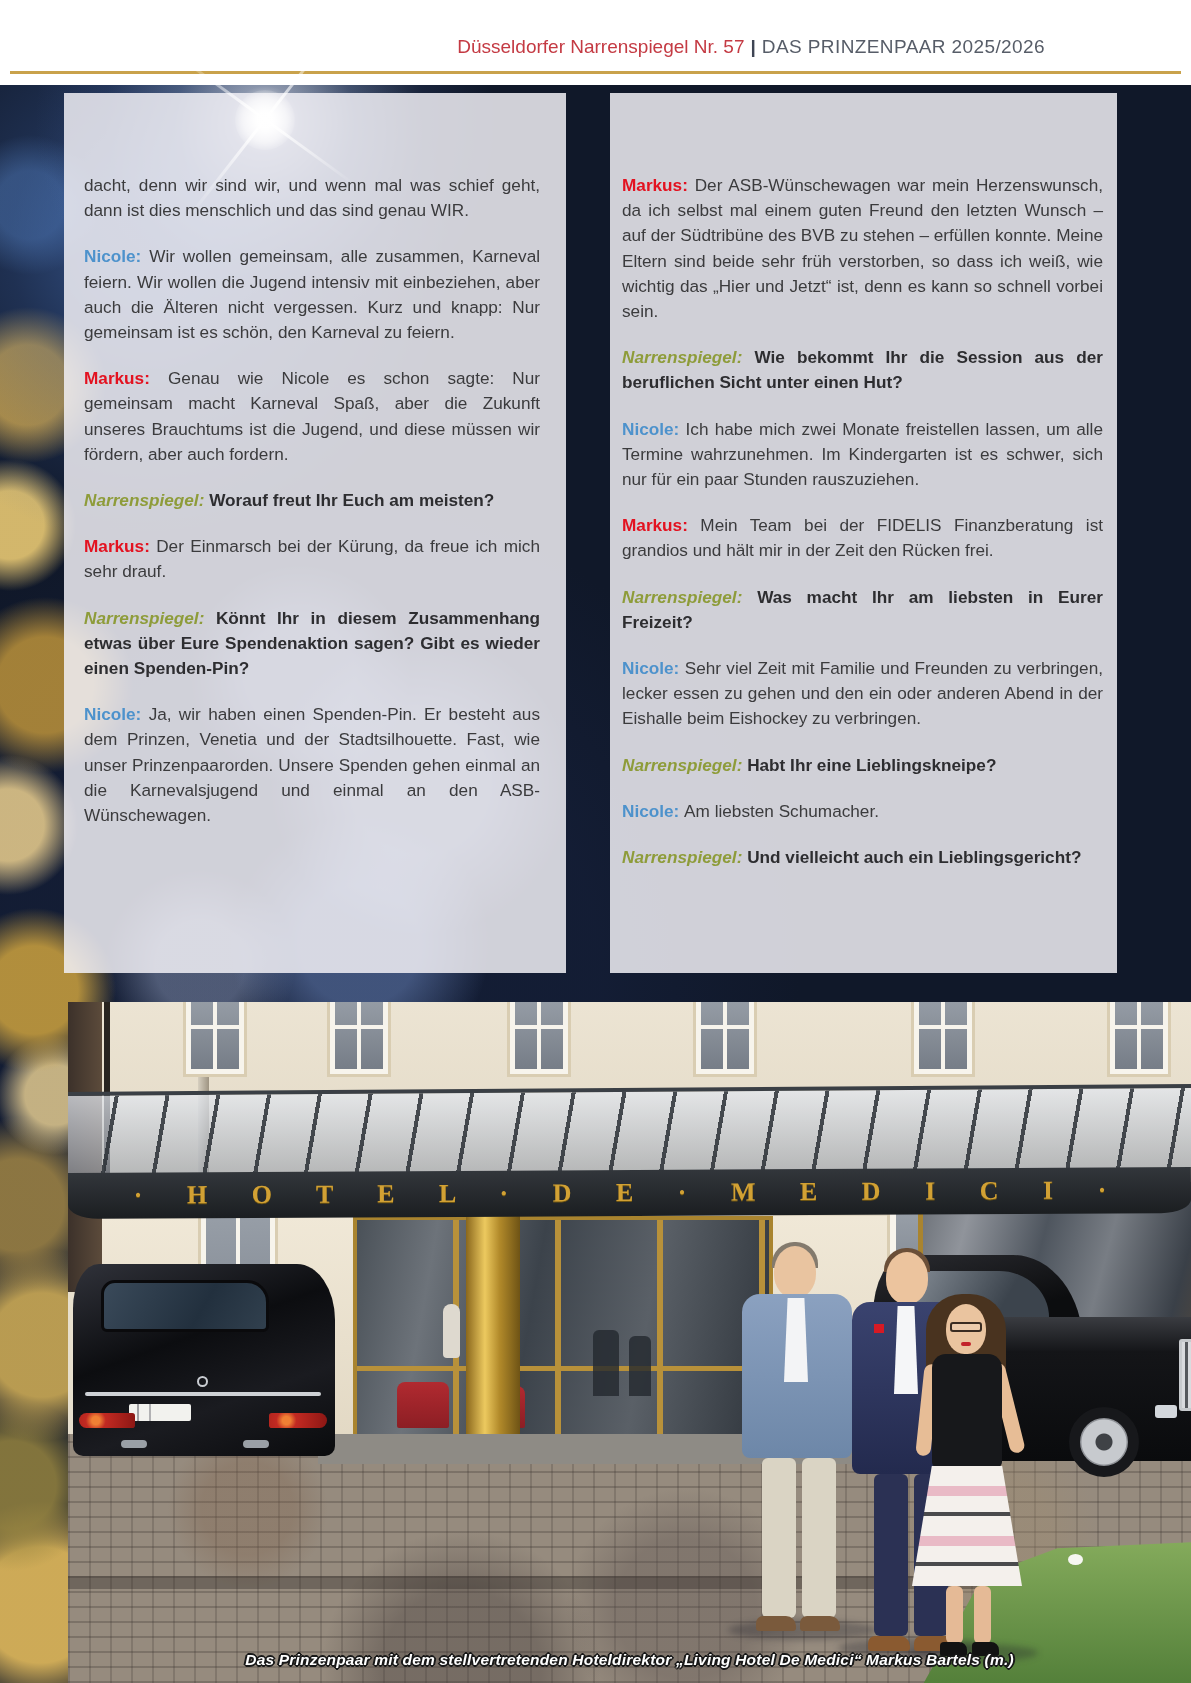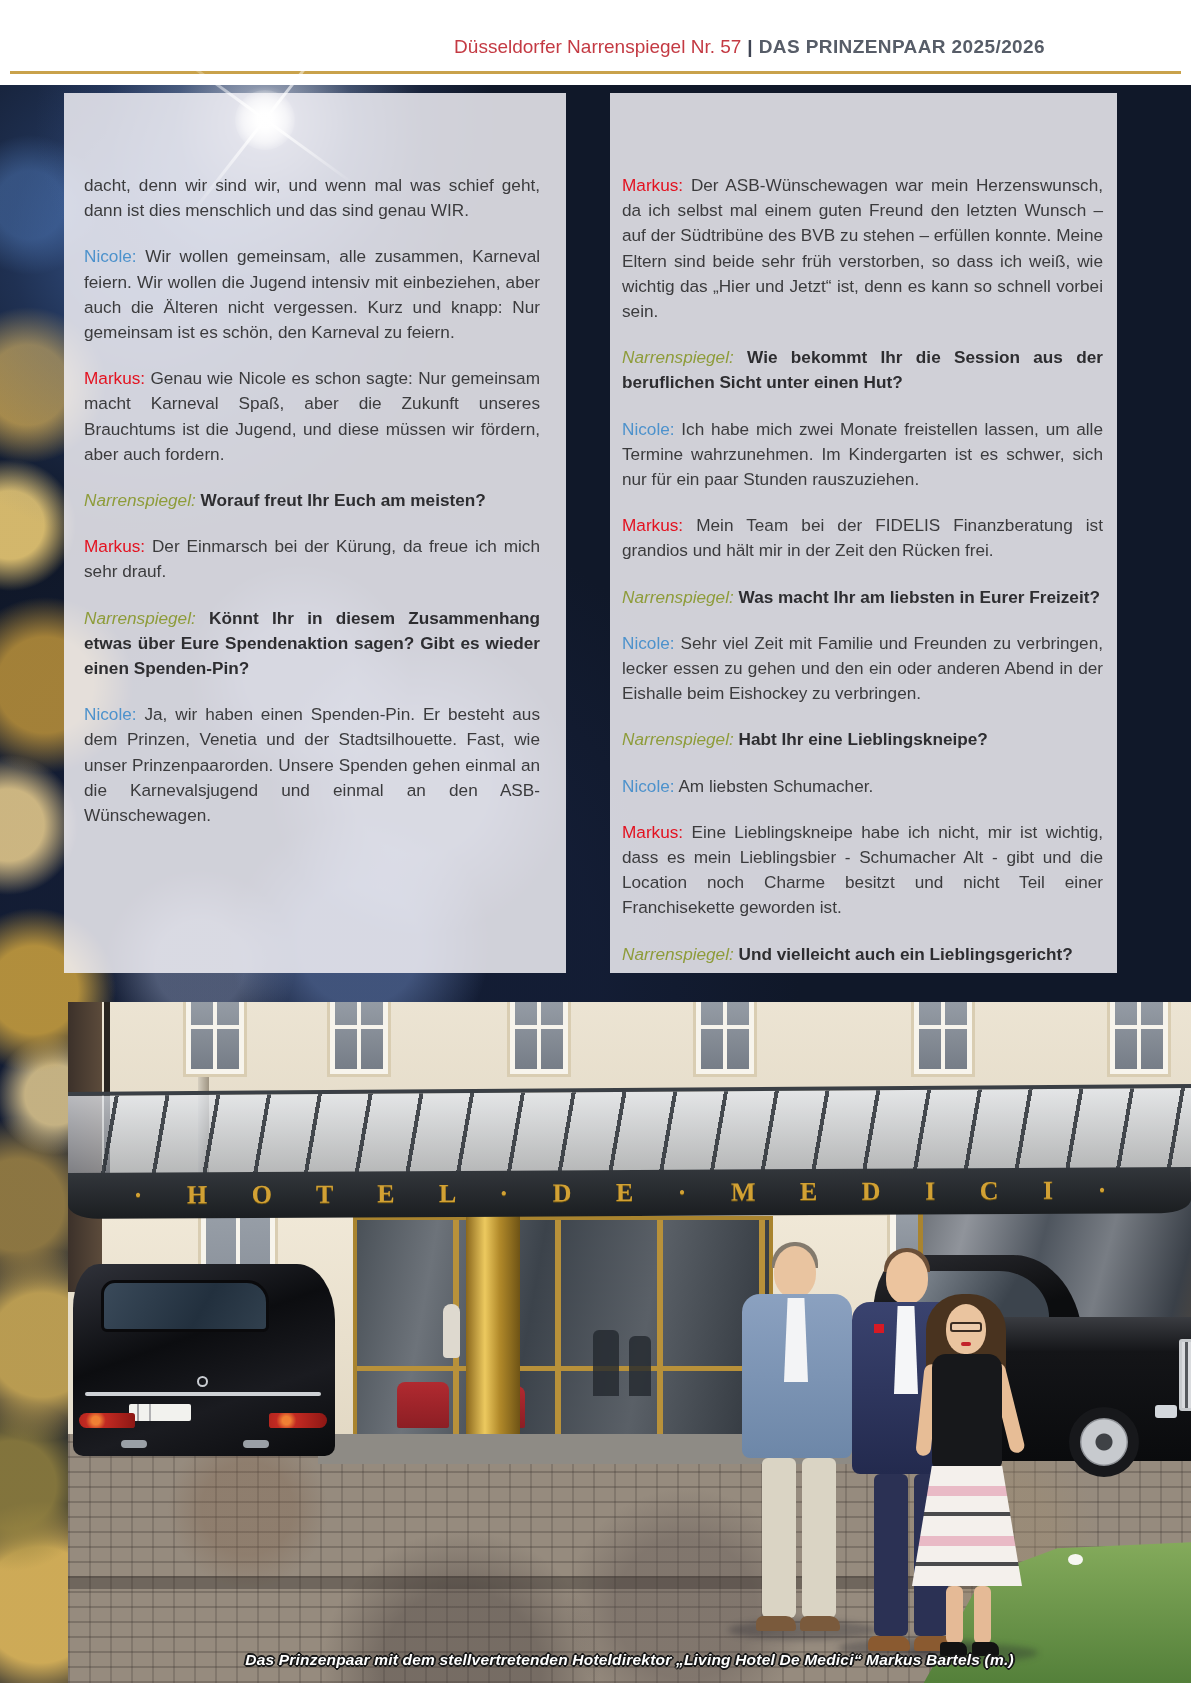--- a/index.html
+++ b/index.html
@@ -6,21 +6,21 @@
   body{
     width:1191px;height:1683px;position:relative;background:#ffffff;
     font-family:"Liberation Sans","DejaVu Sans",sans-serif;overflow:hidden;
   }
   [data-interactable]{cursor:default;}
 
   
   .header{position:absolute;top:36px;right:146px;font-size:19px;white-space:nowrap;}
   .header .mag{color:var(--hdr-red);font-weight:400;}
   .header .sep{color:#3e4453;font-weight:700;padding:0 6px;}
-  .header .feat{color:var(--hdr-slate);font-weight:700;letter-spacing:.4px;}
+  .header .feat{color:var(--hdr-slate);font-weight:400;letter-spacing:.4px;}
   .gold-rule{position:absolute;left:10px;top:71px;width:1171px;height:3px;background:var(--gold-line);}
 
   
   .bg{
     position:absolute;left:0;top:85px;width:1191px;height:1598px;background-color:#101829;
     background-image:
       radial-gradient(circle at 265px 35px, rgba(255,255,255,.95) 0 8px, rgba(230,238,255,.55) 34px, rgba(170,195,240,.30) 90px, rgba(90,120,190,.12) 160px, transparent 230px),
       radial-gradient(circle at 150px 160px, rgba(70,110,180,.55) 0 60px, rgba(60,95,160,.35) 140px, transparent 300px),
       radial-gradient(circle at 30px 120px, rgba(80,120,175,.55) 0 34px, transparent 70px),
       radial-gradient(circle at 420px 700px, rgba(165,185,228,.40) 0 70px, transparent 150px),
@@ -46,21 +46,21 @@
     background:linear-gradient(90deg,transparent, rgba(255,255,255,.9) 50%, transparent);}
   .ray.r1{transform:rotate(36deg);}
   .ray.r2{transform:rotate(-52deg);width:250px;left:-45px;}
 
   
   .panel{position:absolute;top:93px;height:880px;background:rgba(240,239,245,.86);z-index:2;box-sizing:border-box;}
   .panel.left{left:64px;width:502px;padding:80px 26px 16px 20px;}
   .panel.right{left:610px;width:507px;padding:80px 14px 0 12px;}
   .para{margin:0 0 21px 0;font-size:17.2px;line-height:25.2px;color:var(--body-text);
     text-align:justify;hyphens:auto;-webkit-hyphens:auto;}
-  .speaker{font-weight:400;}
+  .speaker{font-weight:700;}
   .sp-narrenspiegel{color:var(--green);font-style:italic;}
   .sp-nicole{color:var(--blue);}
   .sp-markus{color:var(--red);}
   .style-narrenspiegel .ptext{font-weight:700;color:#2d2d30;}
 
   
   .photo{position:absolute;left:68px;top:1002px;width:1123px;height:681px;overflow:hidden;background:#e7dfcd;z-index:2;}
   .photo *{position:absolute;box-sizing:border-box;}
   .facade{left:0;top:0;width:1123px;height:275px;background:linear-gradient(#ece4d3,#ddd3be);}
   .old-building{left:0;top:0;width:34px;height:290px;background:linear-gradient(90deg,#3c312a,#5c4b3b);}
@@ -234,21 +234,20 @@
   </div>
 <div class="panel right" data-interactable="false">
     <p class="para style-markus" data-interactable="false"><span class="speaker sp-markus" data-interactable="false">Markus: </span><span class="ptext" data-interactable="false">Der ASB-Wünschewagen war mein Herzenswunsch, da ich selbst mal einem guten Freund den letzten Wunsch – auf der Südtribüne des BVB zu stehen – erfüllen konnte. Meine Eltern sind beide sehr früh verstorben, so dass ich weiß, wie wichtig das „Hier und Jetzt“ ist, denn es kann so schnell vorbei sein.</span></p>
     <p class="para style-narrenspiegel" data-interactable="false"><span class="speaker sp-narrenspiegel" data-interactable="false">Narrenspiegel: </span><span class="ptext" data-interactable="false">Wie bekommt Ihr die Session aus der beruflichen Sicht unter einen Hut?</span></p>
     <p class="para style-nicole" data-interactable="false"><span class="speaker sp-nicole" data-interactable="false">Nicole: </span><span class="ptext" data-interactable="false">Ich habe mich zwei Monate freistellen lassen, um alle Termine wahrzunehmen. Im Kindergarten ist es schwer, sich nur für ein paar Stunden rauszuziehen.</span></p>
     <p class="para style-markus" data-interactable="false"><span class="speaker sp-markus" data-interactable="false">Markus: </span><span class="ptext" data-interactable="false">Mein Team bei der FIDELIS Finanzberatung ist grandios und hält mir in der Zeit den Rücken frei.</span></p>
     <p class="para style-narrenspiegel" data-interactable="false"><span class="speaker sp-narrenspiegel" data-interactable="false">Narrenspiegel: </span><span class="ptext" data-interactable="false">Was macht Ihr am liebsten in Eurer Freizeit?</span></p>
     <p class="para style-nicole" data-interactable="false"><span class="speaker sp-nicole" data-interactable="false">Nicole: </span><span class="ptext" data-interactable="false">Sehr viel Zeit mit Familie und Freunden zu verbringen, lecker essen zu gehen und den ein oder anderen Abend in der Eishalle beim Eishockey zu verbringen.</span></p>
     <p class="para style-narrenspiegel" data-interactable="false"><span class="speaker sp-narrenspiegel" data-interactable="false">Narrenspiegel: </span><span class="ptext" data-interactable="false">Habt Ihr eine Lieblingskneipe?</span></p>
     <p class="para style-nicole" data-interactable="false"><span class="speaker sp-nicole" data-interactable="false">Nicole: </span><span class="ptext" data-interactable="false">Am liebsten Schumacher.</span></p>
-    <p class="para style-markus" data-interactable="false"><span class="speaker sp-markus" data-interactable="false">Markus: </span><span class="ptext" data-interactable="false">Eine Lieblingskneipe habe ich nicht, mir ist wichtig, dass es mein Lieblingsbier - Schumacher Alt - gibt und die Location noch Charme besitzt und nicht Teil einer Franchisekette geworden ist.</span></p>
     <p class="para style-narrenspiegel" data-interactable="false"><span class="speaker sp-narrenspiegel" data-interactable="false">Narrenspiegel: </span><span class="ptext" data-interactable="false">Und vielleicht auch ein Lieblingsgericht?</span></p>
   </div>
 
 <div class="photo" data-interactable="false">
   <div class="facade" data-interactable="false"></div>
   <div class="old-building" data-interactable="false"></div>
   <div class="lamppost" data-interactable="false"></div>
   <div class="drainpipe" data-interactable="false"></div>
   <div class="win w1" data-interactable="false"></div>
   <div class="win w2" data-interactable="false"></div>

